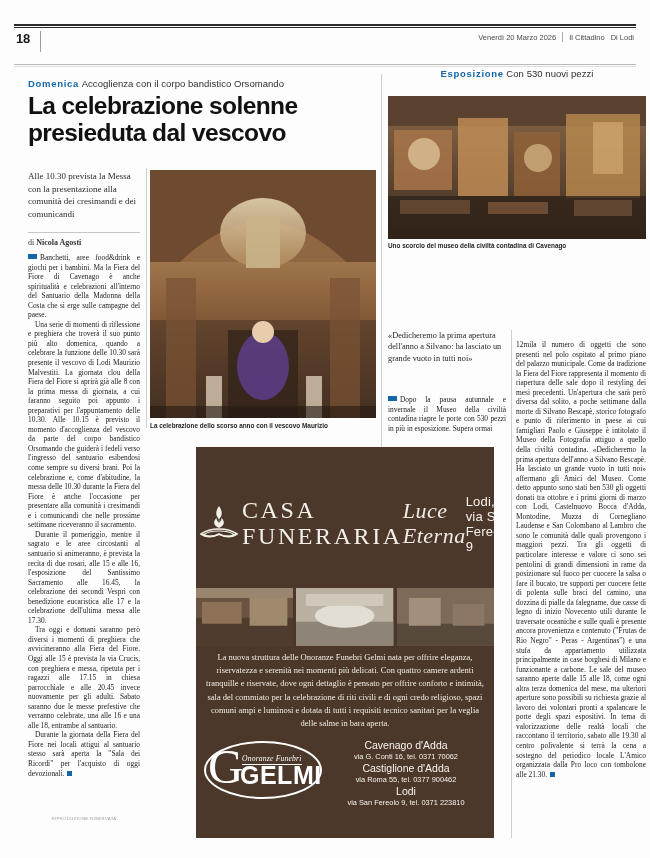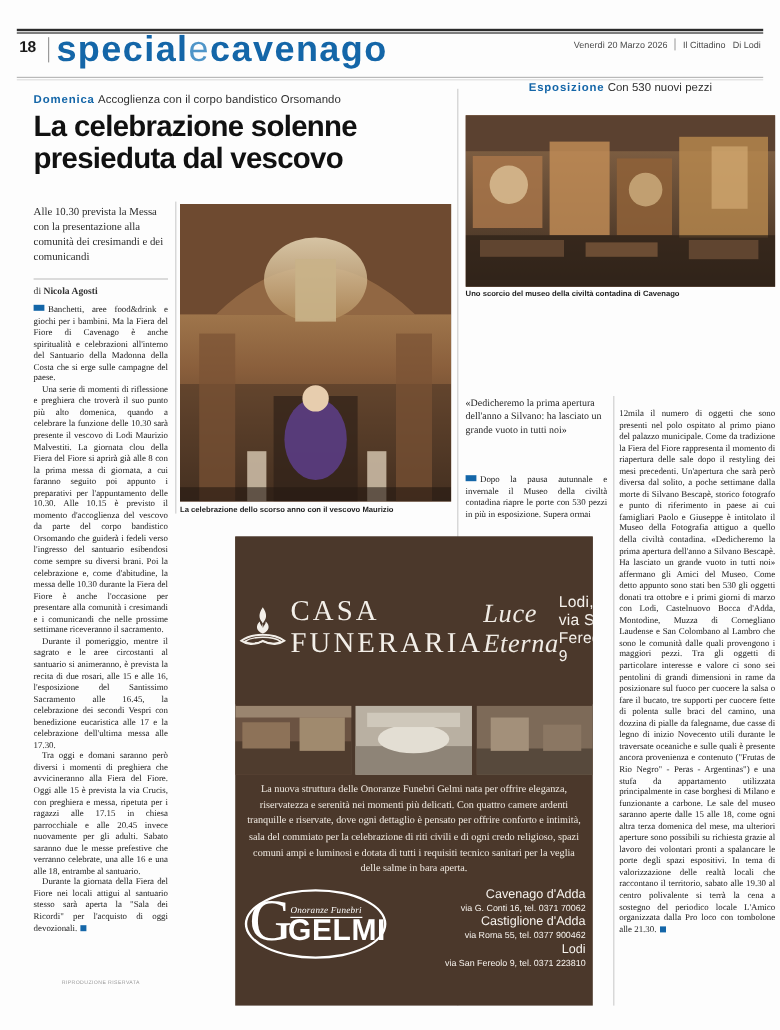--- a/index.html
+++ b/index.html
@@ -212,21 +212,21 @@
     font-family:"Liberation Serif", serif;font-style:italic;
     font-size:7.6px;color:#fff;letter-spacing:0.2px;
     border-bottom:1px solid #fff;padding-bottom:0.5px;
   }
   .ad-logo .gelmi{
     position:absolute;left:36px;top:21px;
     font-family:"Liberation Sans", sans-serif;
     font-weight:700;font-size:25px;line-height:26px;color:#fff;letter-spacing:0.5px;
   }
   .ad-contacts{
-    position:absolute;left:128px;right:6px;top:6px;text-align:right;
+    position:absolute;left:128px;right:6px;top:6px;text-align:center;
     color:#f7f3ee;font-family:"Liberation Sans", sans-serif;
   }
   .ac-city{font-size:10.5px;line-height:13px;}
   .ac-line{font-size:7.4px;line-height:10px;}
   .ad-web{
     position:absolute;left:0;right:0;bottom:11px;text-align:center;
     font-family:"Liberation Serif", serif;
     font-size:11.5px;color:#f7f3ee;letter-spacing:0.2px;
   }
 
@@ -236,21 +236,20 @@
 </head>
 <body>
 
 <div class="page">
 
   <div class="masthead">
     <div class="mast-rule-top"></div>
     <div class="mast-rule-top2"></div>
     <div class="pagenum">18</div>
     <div class="mast-divider"></div>
-    <div class="mast-title"><span class="b">special</span><span class="l">e</span><span class="b">cavenago</span></div>
     <div class="mast-right">
       <span>Venerdì 20 Marzo 2026</span>
       <span class="sep"></span>
       <span>Il Cittadino</span>
       <span>Di Lodi</span>
     </div>
     <div class="mast-rule-bot"></div>
     <div class="mast-rule-bot2"></div>
   </div>
 

